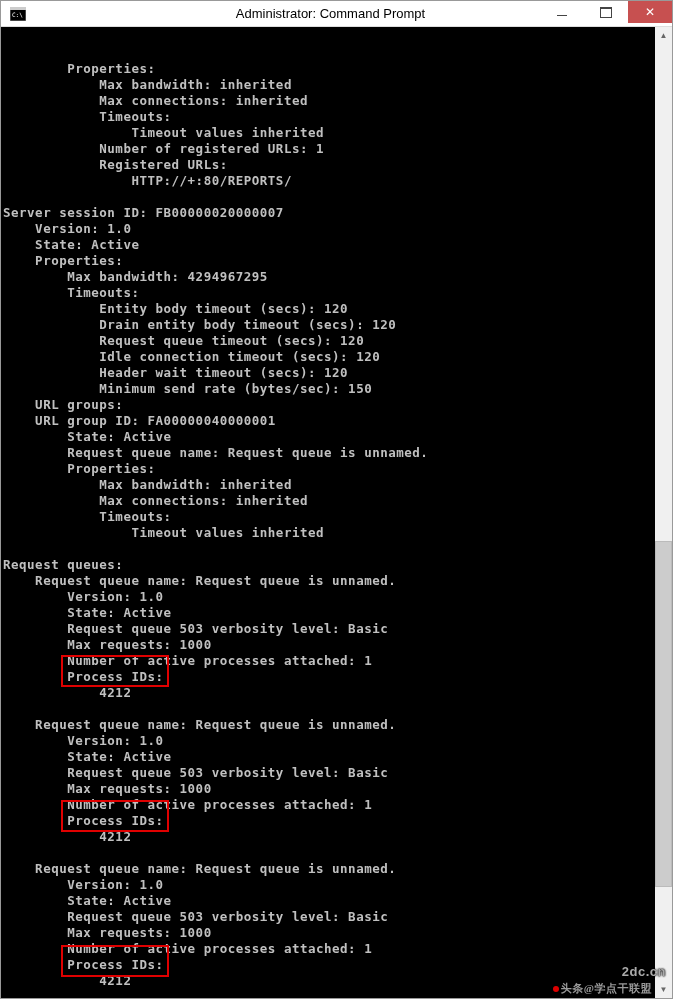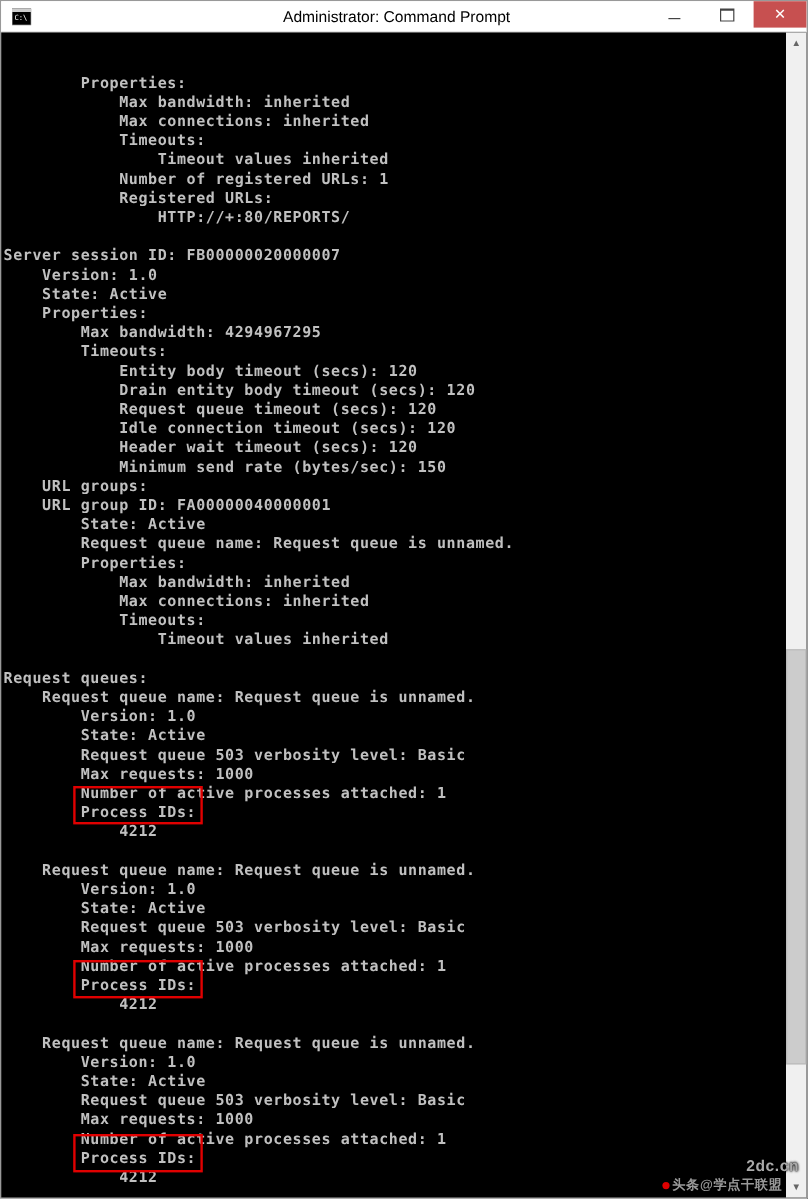--- a/index.html
+++ b/index.html
@@ -166,21 +166,21 @@
       font-family: Arial, sans-serif;
       text-shadow: 0 0 2px #000, 0 0 2px #000;
       text-align: right;
     }
     .footer-brand {
       position: absolute;
       right: 20px;
       bottom: 2px;
       font-size: 11px;
       color: #999;
-      font-family: Liberation Sans, sans-serif;
+      font-family: Liberation Serif, serif;
     }
     .red-dot {
       display:inline-block;
       width:6px; height:6px; background:#d00; border-radius:50%;
       vertical-align: middle;
       margin: 0 2px;
     }
   </style>
 </head>
 <body>

